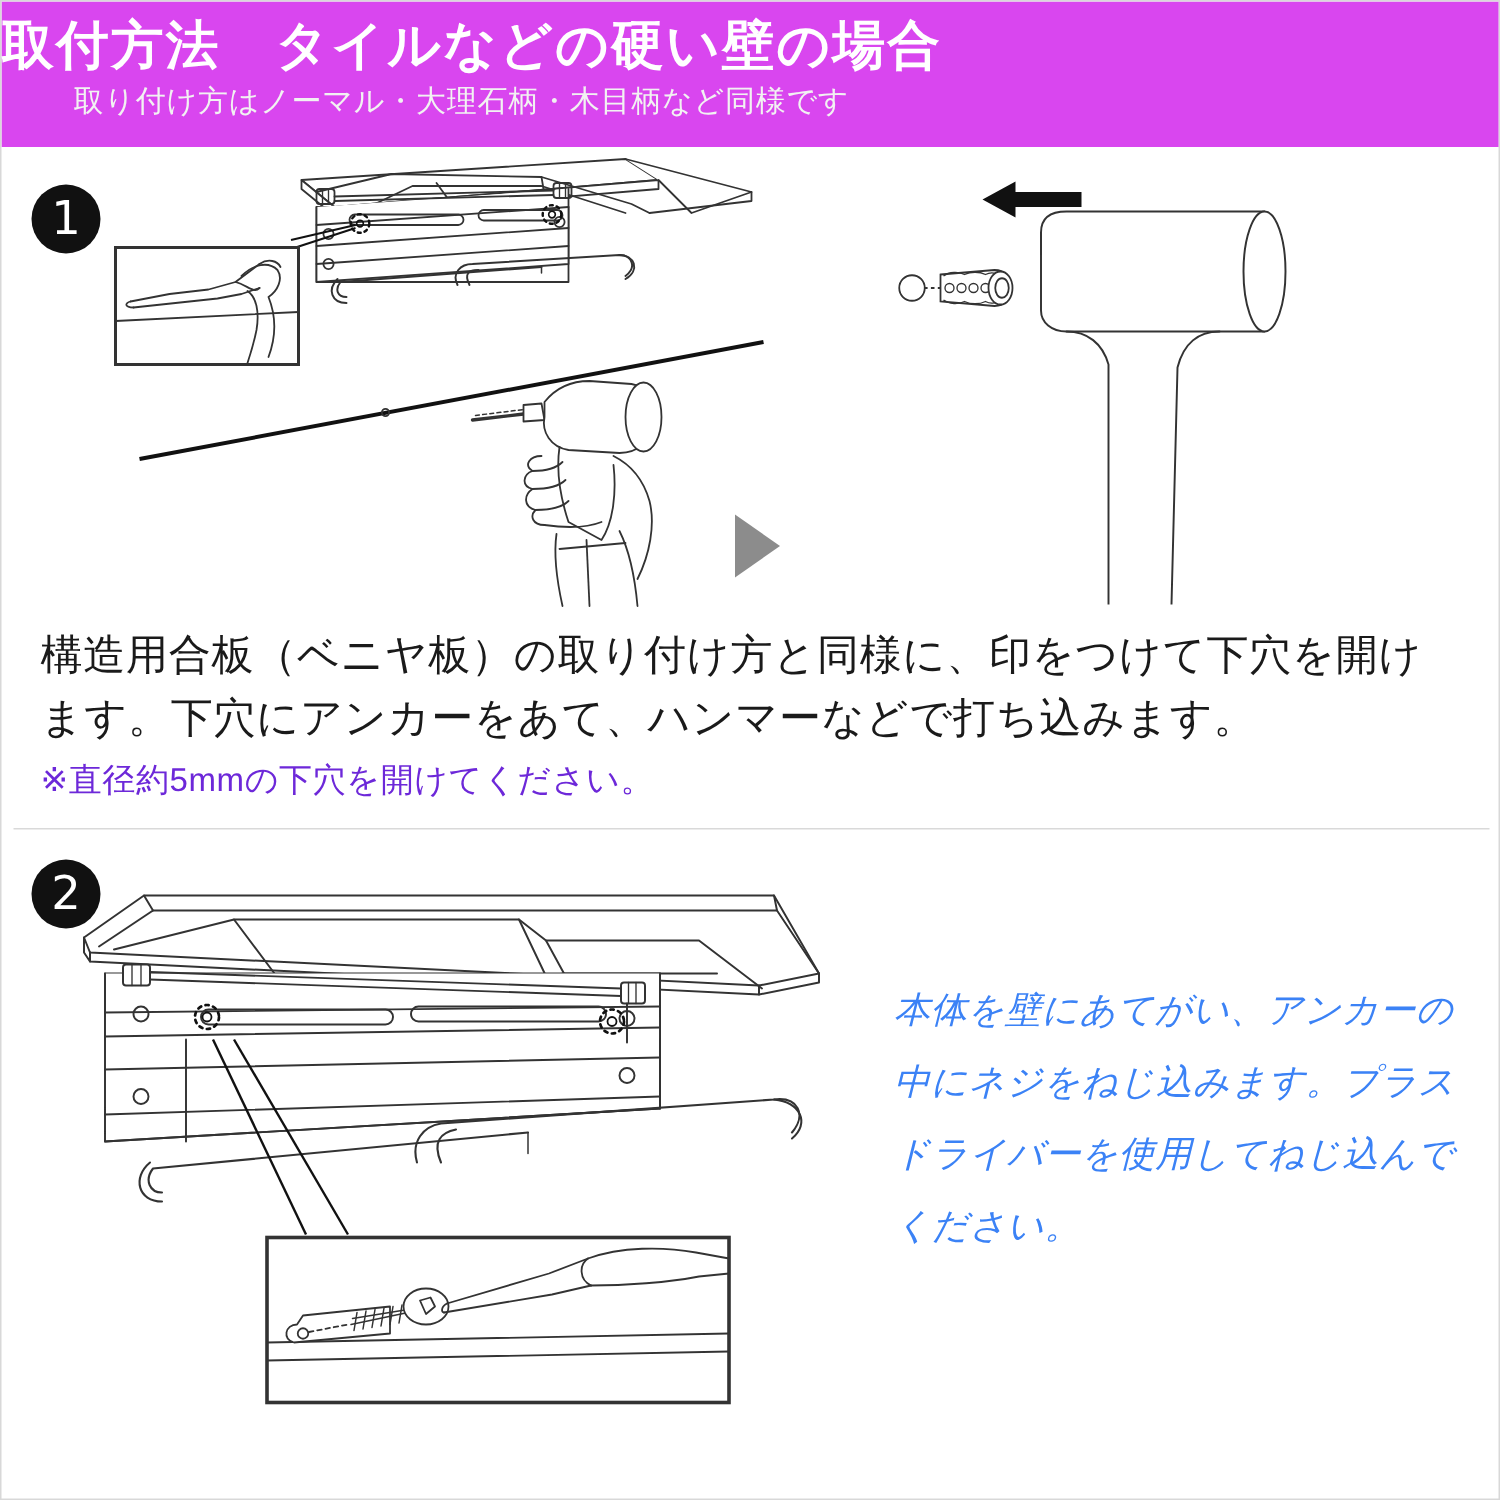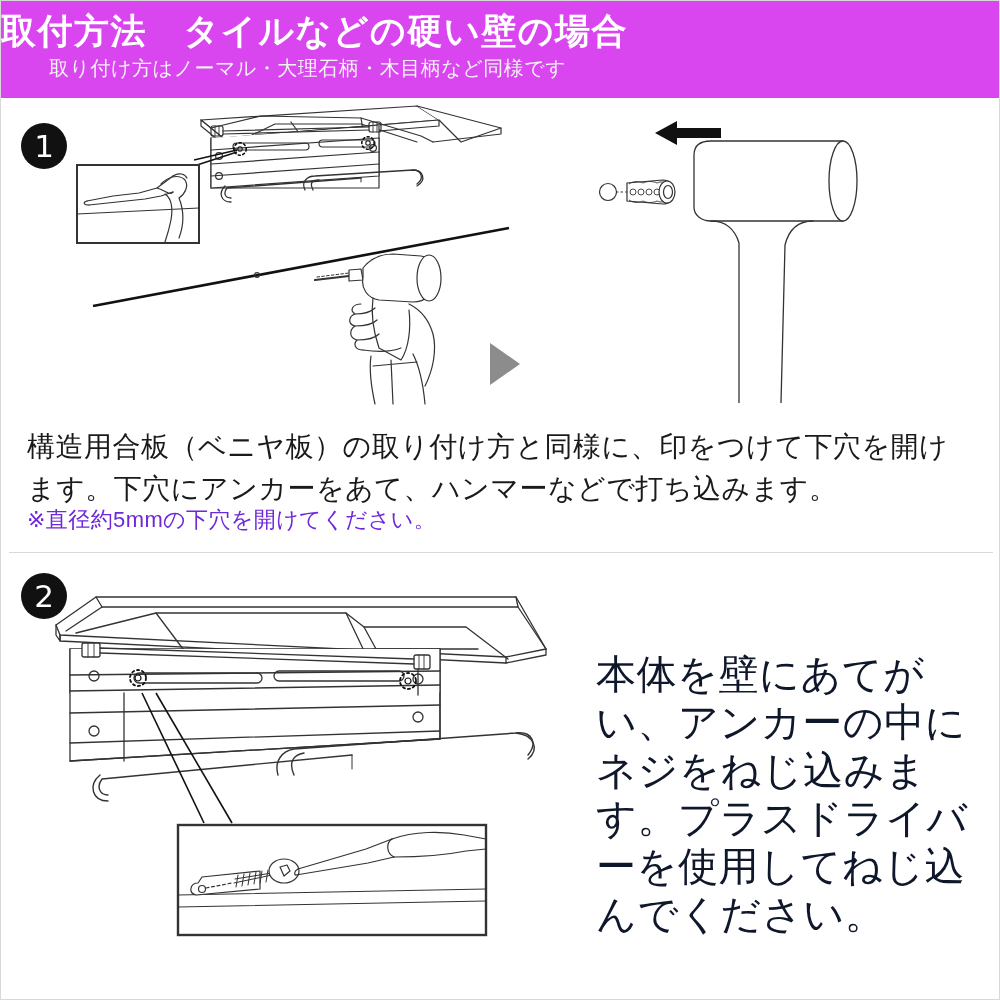--- a/index.html
+++ b/index.html
@@ -113,44 +113,45 @@
   .body-text {
     position: absolute;
     color: #1a1a1a;
     font-size: 28px;
     line-height: 42px;
     letter-spacing: 0.5px;
     white-space: pre-line;
   }
   #step1-text {
     left: 26px;
-    top: 328px;
+    top: 318px;
     width: 950px;
   }
   .note-text {
     position: absolute;
     color: #6d28d9;
     font-size: 22px;
     line-height: 32px;
     letter-spacing: 0.4px;
     white-space: pre;
   }
   #step1-note {
     left: 26px;
     top: 406px;
   }
   #step2-text {
     position: absolute;
     left: 595px;
     top: 97px;
     width: 375px;
-    color: #0f172a;
-    font-size: 40px;
+    color: #3b82f6;
+    font-size: 24px;
     line-height: 48px;
     letter-spacing: 0.5px;
+    font-style: italic;
   }
 </style>
 </head>
 <body>
 
 <div id="page">
 
   <div class="header">
     <div class="header-title">取付方法　タイルなどの硬い壁の場合</div>
     <div class="header-sub">取り付け方はノーマル・大理石柄・木目柄など同様です</div>

